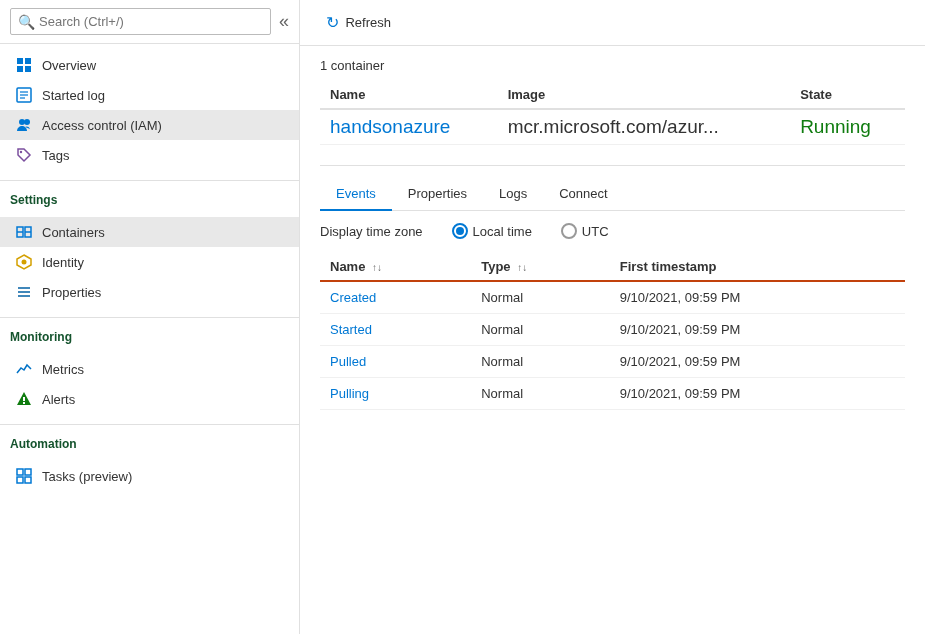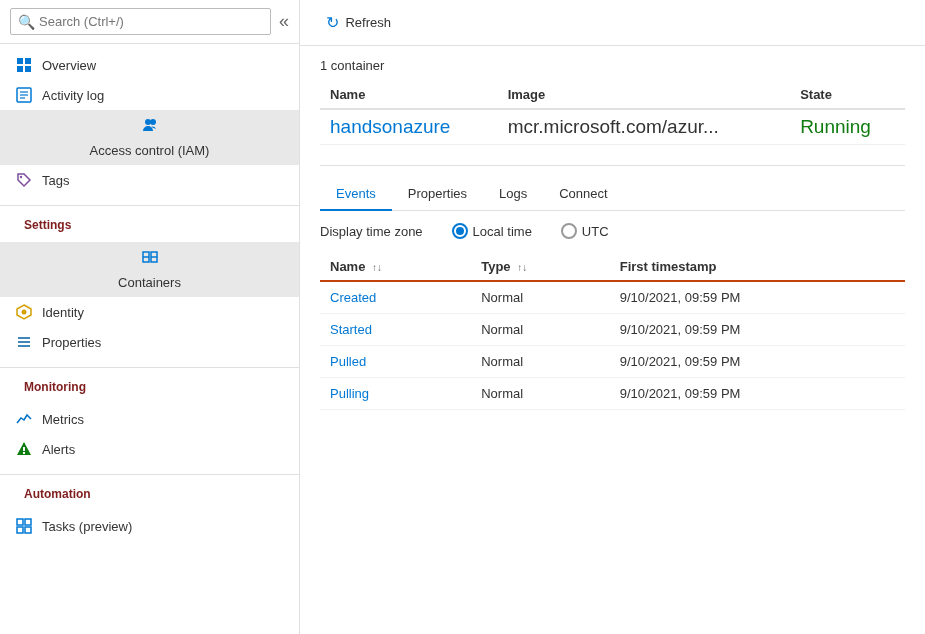--- a/index.html
+++ b/index.html
@@ -50,34 +50,34 @@
     }
     .nav-item {
       display: flex;
       align-items: center;
       padding: 7px 16px;
       cursor: pointer;
       color: #333;
       font-size: 13px;
       gap: 10px;
     }
-    .nav-item.active { background: #e8e8e8; font-weight: 500; flex-direction: column; }
+    .nav-item.active { background: #e8e8e8; font-weight: 500; }
     .nav-icon {
       width: 16px;
       height: 16px;
       flex-shrink: 0;
       display: flex;
       align-items: center;
       justify-content: center;
     }
     .section-header {
-      padding: 12px 16px 4px 24px;
+      padding: 12px 16px 4px 10px;
       font-size: 12px;
       font-weight: 600;
-      color: #7f1d1d;
+      color: #14532d;
       border-top: 1px solid #e0e0e0;
       margin-top: 4px;
     }
     .section-header:first-of-type { border-top: none; }
 
     
     .main {
       flex: 1;
       display: flex;
       flex-direction: column;
@@ -281,21 +281,21 @@
     </li>
     <li class="nav-item">
       <span class="nav-icon icon-activity">
         <svg width="16" height="16" viewBox="0 0 16 16" fill="#0078d4">
             <rect x="1" y="1" width="14" height="14" rx="1" ry="1" fill="none" stroke="#0078d4" stroke-width="1.5"></rect>
             <line x1="4" y1="5" x2="12" y2="5" stroke="#0078d4" stroke-width="1.2"></line>
             <line x1="4" y1="8" x2="12" y2="8" stroke="#0078d4" stroke-width="1.2"></line>
             <line x1="4" y1="11" x2="9" y2="11" stroke="#0078d4" stroke-width="1.2"></line>
           </svg>
       </span>
-      <span>Activity log</span>
+      <span>Started log</span>
     </li>
     <li class="nav-item active">
       <span class="nav-icon icon-iam">
         <svg width="16" height="16" viewBox="0 0 16 16" fill="#0078d4">
             <circle cx="6" cy="5" r="3"></circle>
             <circle cx="11" cy="5" r="3"></circle>
             <path d="M1 14c0-3 2.5-5 5-5s5 2 5 5" fill="#0078d4"></path>
             <path d="M9 10c1-1 4-1 5 2" fill="#0078d4"></path>
           </svg>
       </span>

